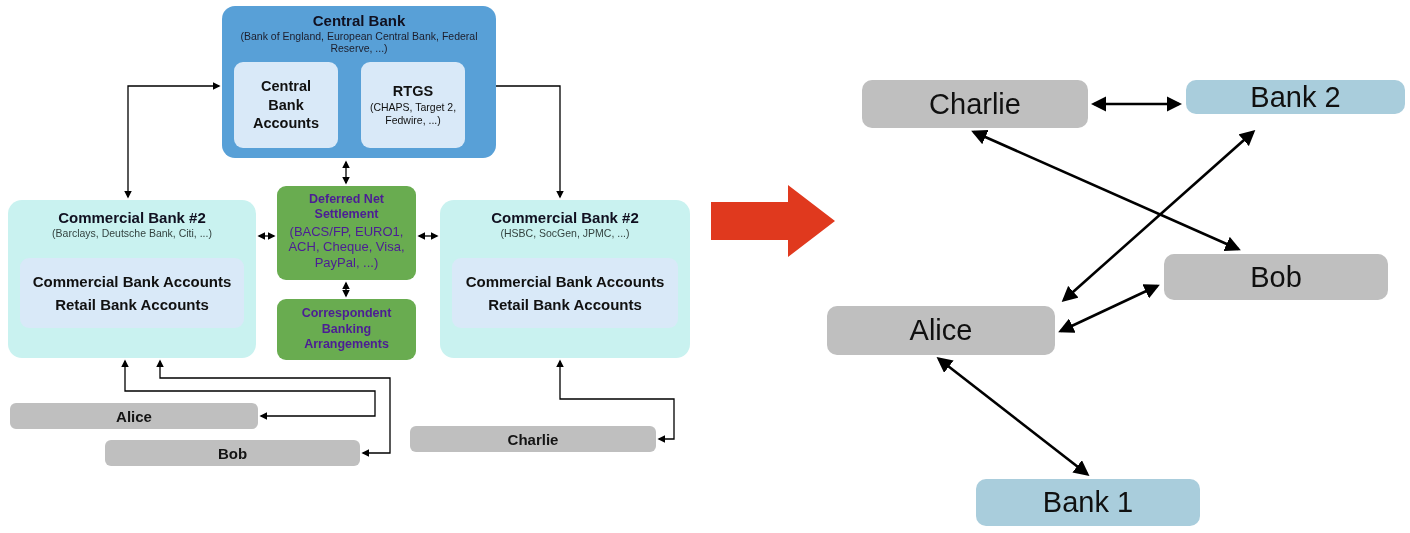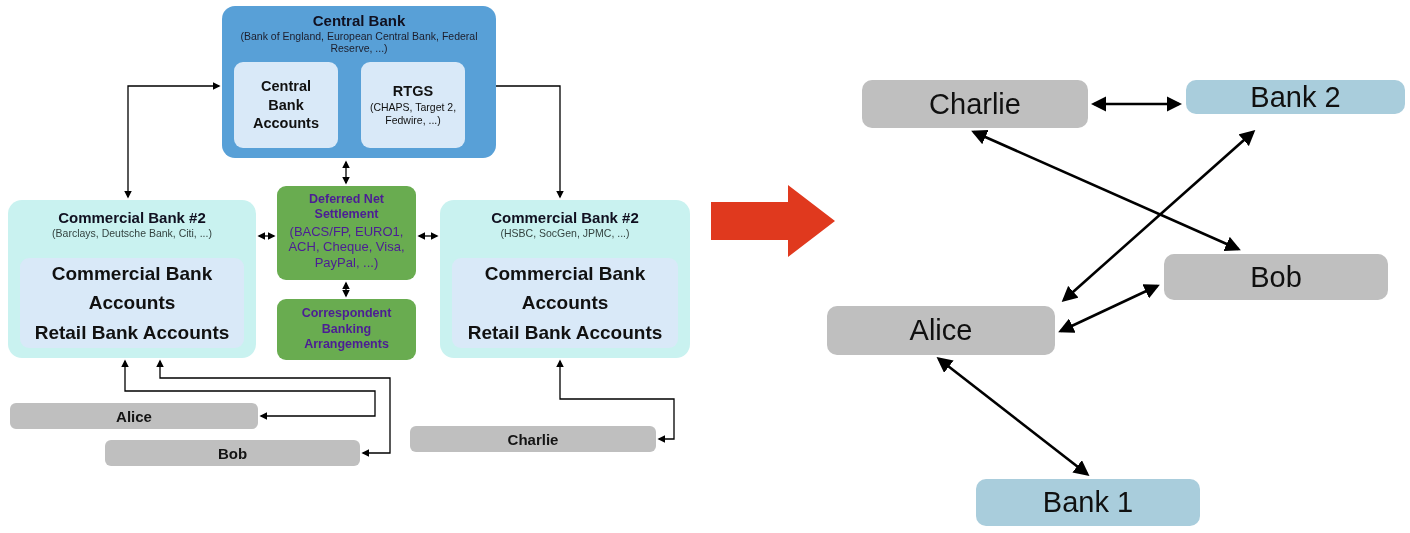--- a/index.html
+++ b/index.html
@@ -24,22 +24,22 @@
                  font-weight:bold; font-size:14.5px; line-height:1.3; padding:0 8px; }
   .rtgs { left:126px; top:56px; width:104px; height:86px; padding:0 4px;margin-left:13px; }
   .rtgs-title { font-weight:bold; font-size:14.5px; }
   .rtgs-sub { font-size:10.5px; line-height:1.2; padding-top:2px; }
 
   .com-bank { background:var(--commercial-bank-cyan,#C9F2F0); border-radius:14px; }
   .cb1 { left:8px;   top:200px; width:248px; height:158px; }
   .cb2 { left:440px; top:200px; width:250px; height:158px; }
   .com-bank .bx-title { padding-top:9px; }
   .com-bank .bx-sub { color:#33423f; }
-  .acct-inner { left:12px; top:58px; width:224px; height:90px;
-                font-weight:bold; font-size:19px; line-height:1.55; }
+  .acct-inner { left:12px; top:58px; width:224px; height:70px;
+                font-weight:bold; font-size:15px; line-height:1.55; }
   .cb2 .acct-inner { width:226px; }
 
   .green-box { background:var(--settlement-green,#69AC50); border-radius:9px; color:#4c1d95; }
   .dns { left:277px; top:186px; width:139px; height:94px; padding-top:6px; }
   .dns-title { font-weight:bold; font-size:12.5px; line-height:1.2; padding:0 18px; }
   .dns-sub { font-size:13px; line-height:1.18; padding:2px 10px 0; }
   .cba { left:277px; top:299px; width:139px; height:61px;
          display:flex; align-items:center; justify-content:center;
          font-weight:bold; font-size:12.5px; line-height:1.25; padding:12px 14px; }
 

